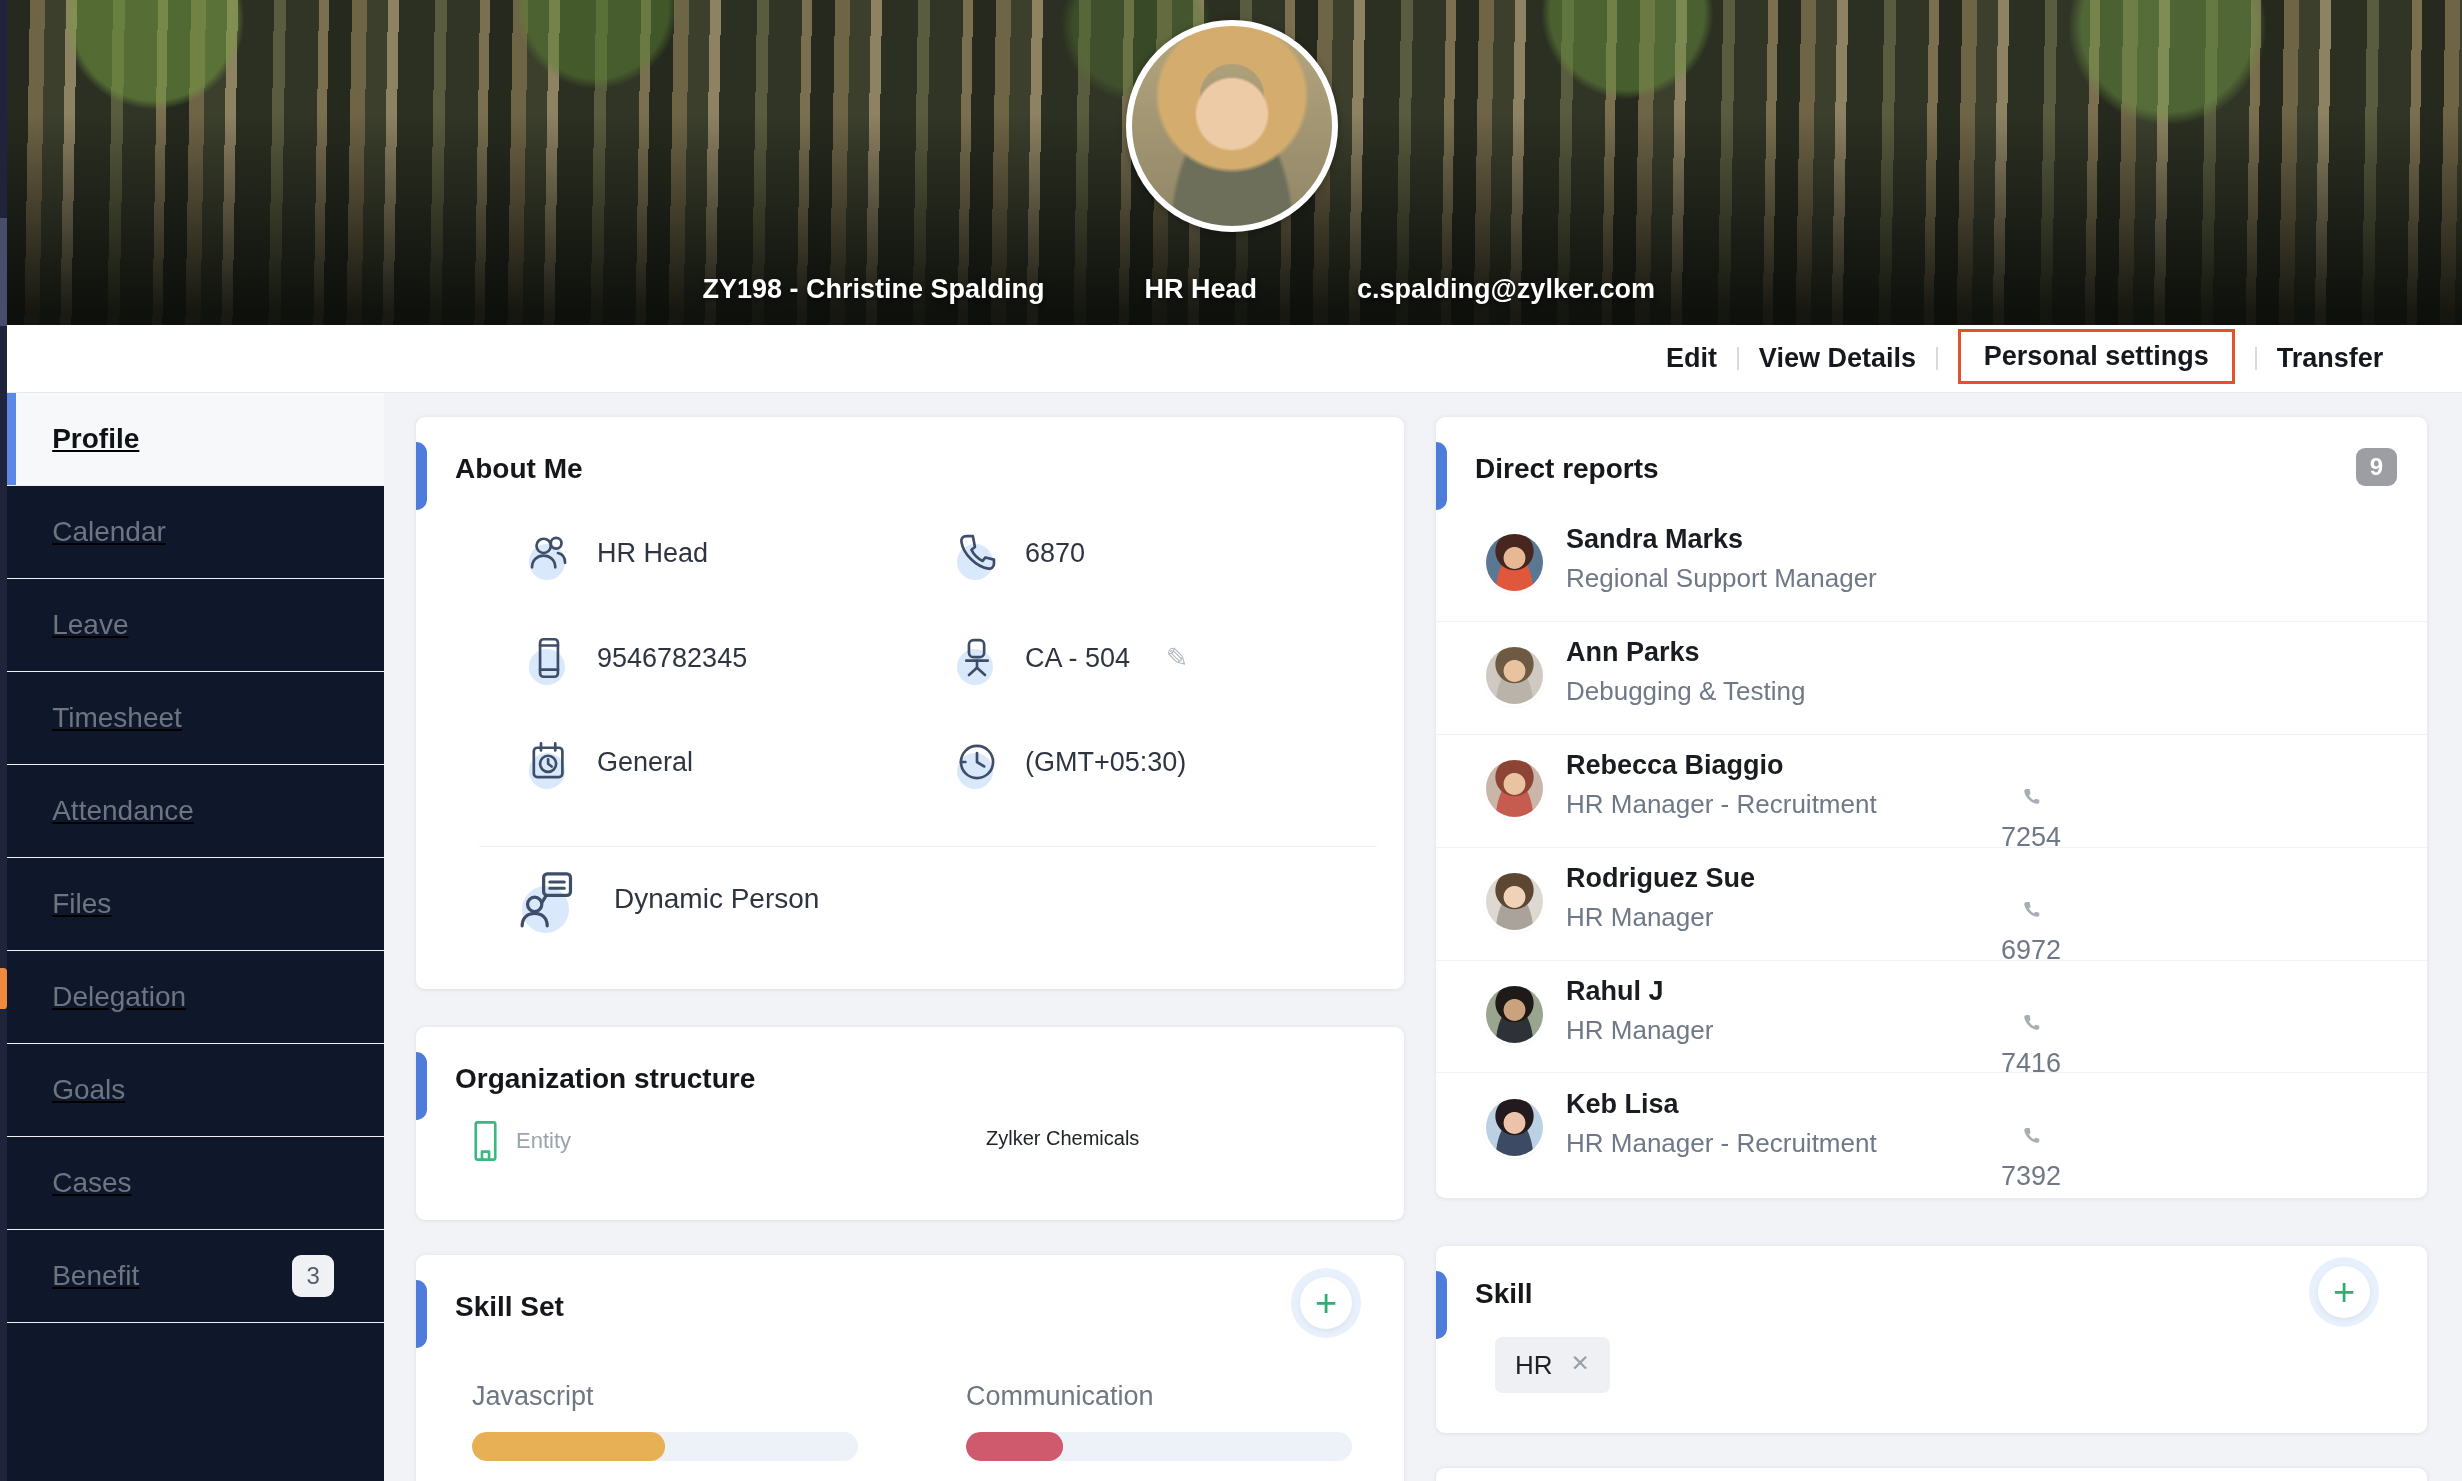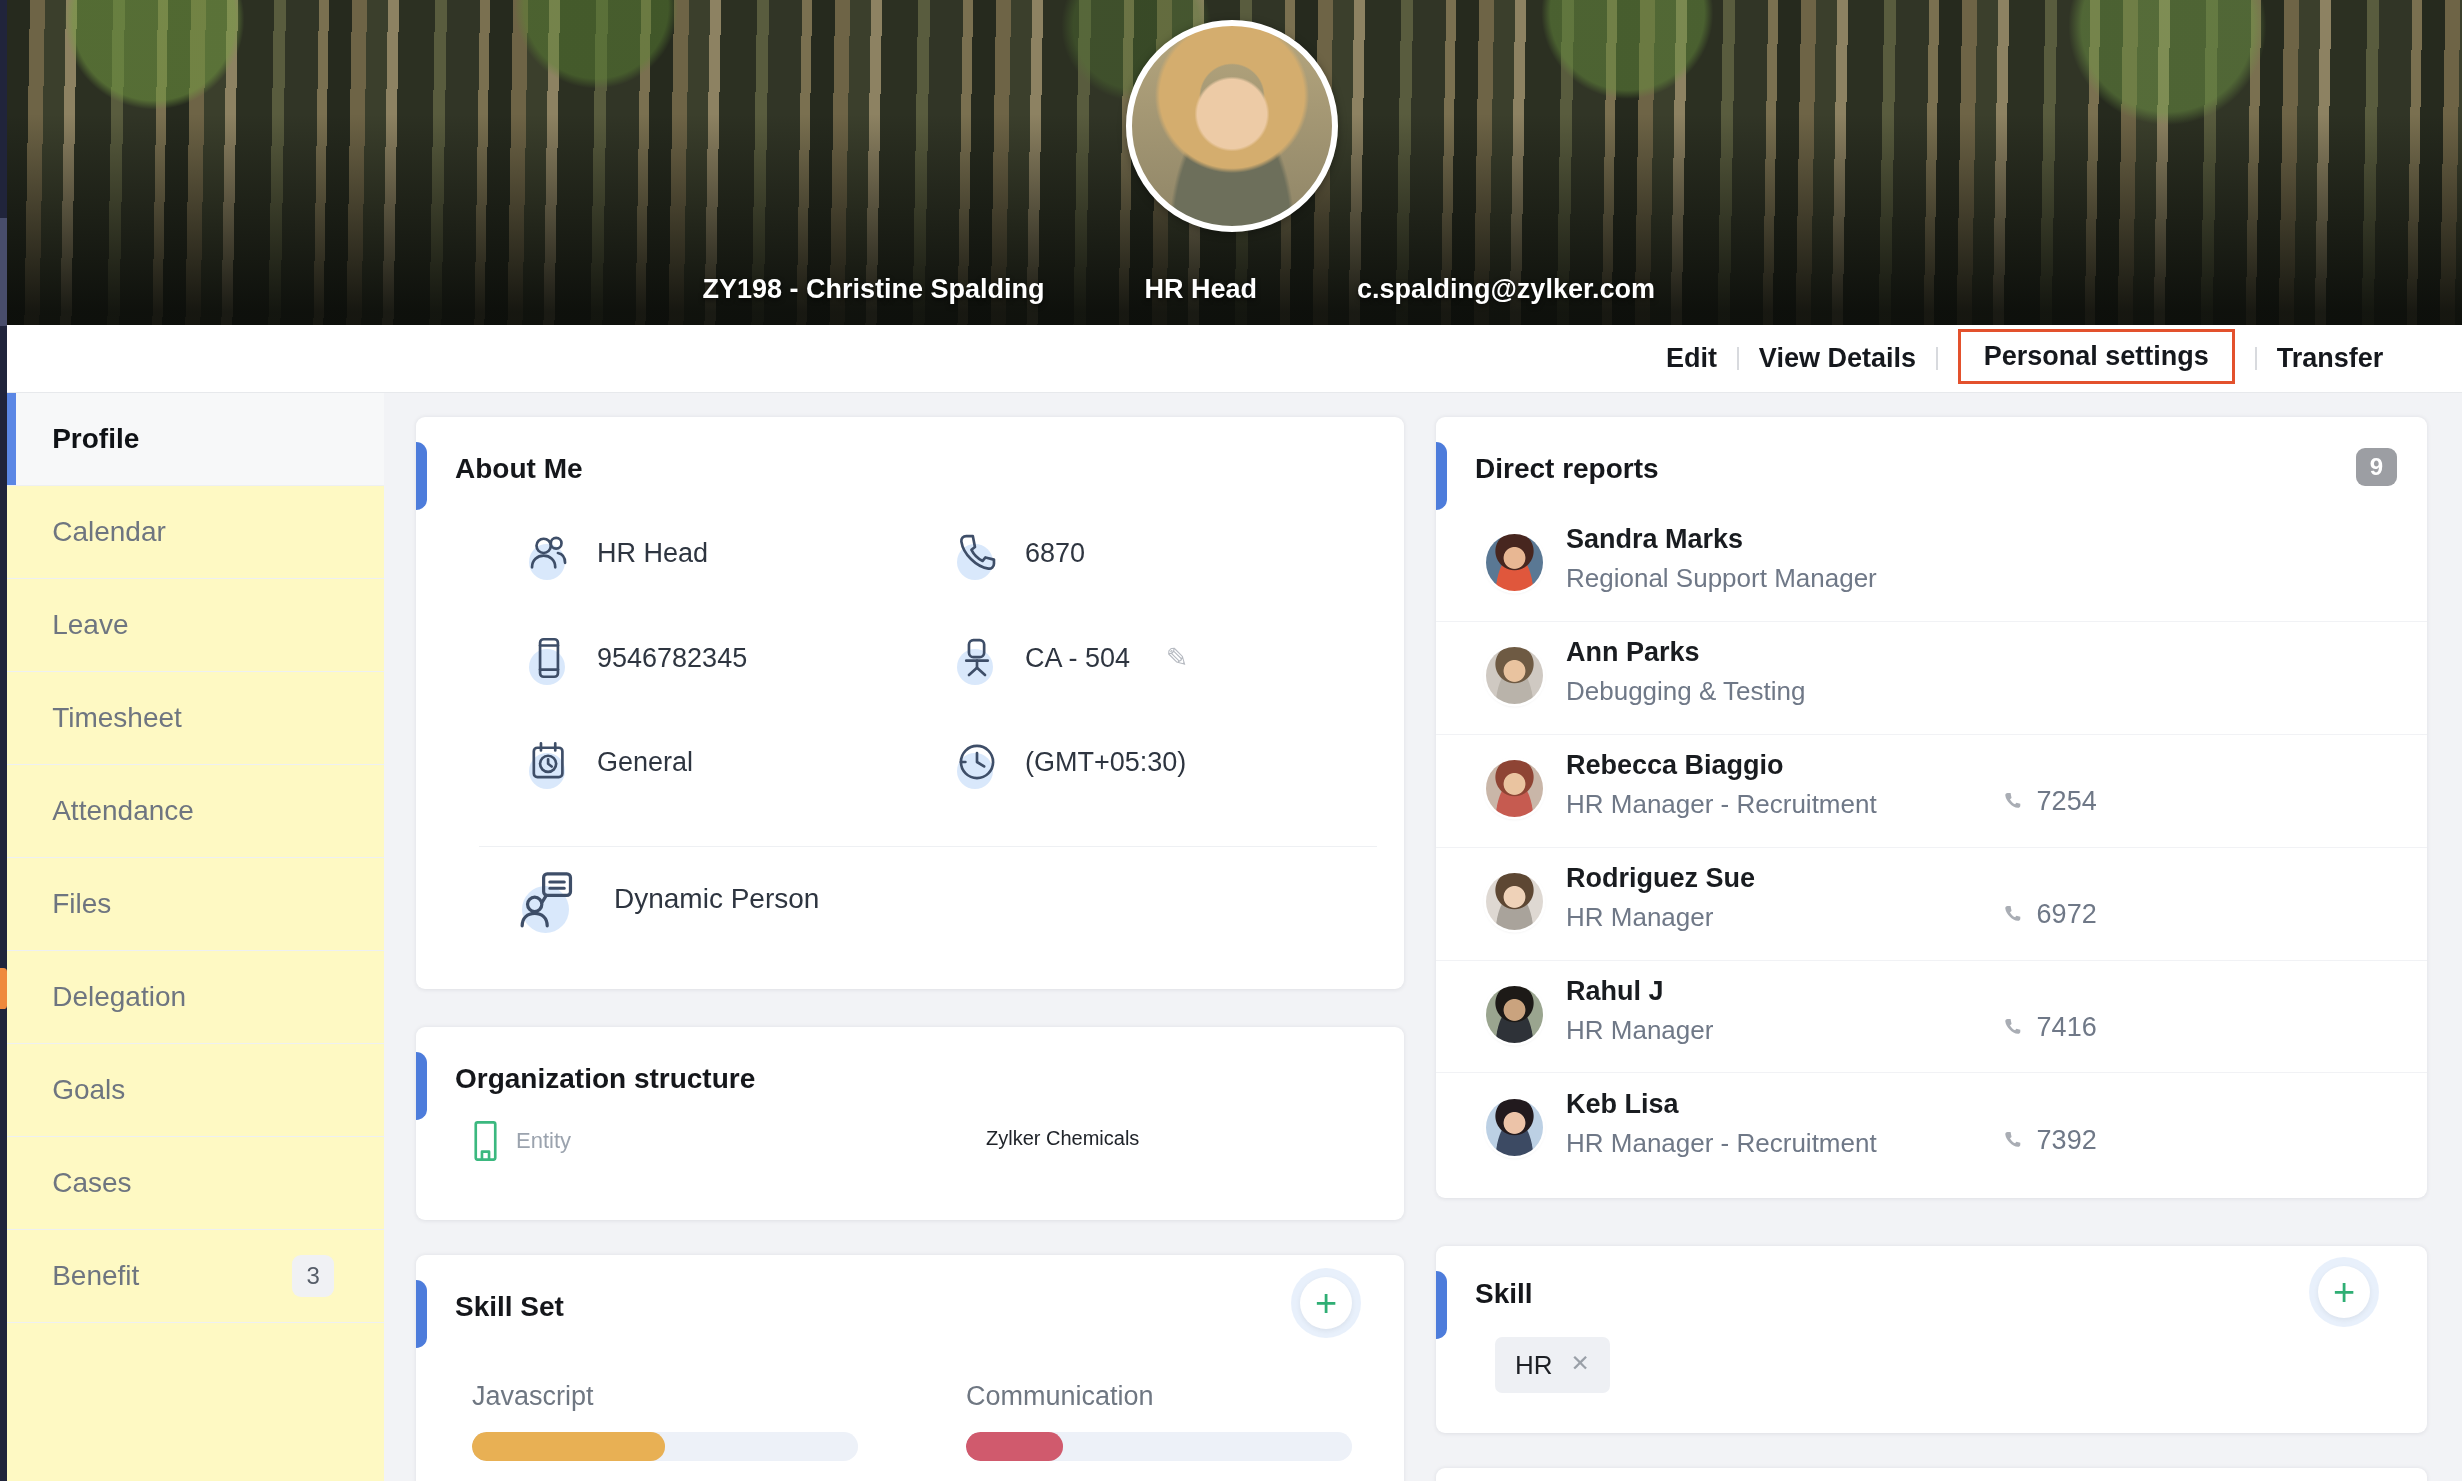--- a/index.html
+++ b/index.html
@@ -47,21 +47,21 @@
   .action-bar{
     position:absolute;left:7.2px;top:325px;width:2455px;height:68px;background:#ffffff;
     border-bottom:1.8px solid #e7e9ec;box-sizing:border-box;
     display:flex;align-items:center;justify-content:flex-end;gap:20px;padding-right:79px;
     font-size:27px;font-weight:700;color:#15181d;z-index:5;
   }
   .ab-div{width:1.8px;height:23px;background:#d8dade;}
   .ab-item{cursor:pointer;}
   .ps-box{border:3.6px solid #e3512d;padding:9px 23px;position:relative;top:-1.8px;background:#fff;}
   
-  .sidebar{position:absolute;left:7.2px;top:393px;width:377px;height:1089px;background:#fef9c3;z-index:2;}
+  .sidebar{position:absolute;left:7.2px;top:393px;width:377px;height:1089px;background:#0f172a;z-index:2;text-decoration:underline;}
   .side-item{position:relative;height:93px;border-bottom:1.8px solid #eef0f2;
     display:flex;align-items:center;padding-left:45px;box-sizing:border-box;
     font-size:28px;color:#6e7580;cursor:pointer;}
   .side-item.active{background:#f7f8f9;color:#0f1216;font-weight:700;}
   .active-bar{position:absolute;left:0;top:0;width:9px;height:100%;background:#5b87e5;}
   .side-badge{position:absolute;right:50px;top:25px;background:#f0f1f4;color:#565d68;
     border-radius:9px;padding:7.2px 14.3px;font-size:24px;}
   
   .card{position:absolute;background:#ffffff;border-radius:9px;overflow:hidden;
     box-shadow:0 0.9px 4.5px rgba(30,38,56,.09);}
@@ -115,21 +115,21 @@
       var(--bg);}
   .av0{--bg:#5a7894;--hair:#47261f;--skin:#e8b793;--shirt:#e0573c;}
   .av1{--bg:#cfc9c2;--hair:#6e5a43;--skin:#e9c39f;--shirt:#b9b3aa;}
   .av2{--bg:#c9b6a8;--hair:#8e4434;--skin:#eac4a0;--shirt:#c65b50;}
   .av3{--bg:#ded8d2;--hair:#5d4733;--skin:#efd2b8;--shirt:#a9a39b;}
   .av4{--bg:#9aa58f;--hair:#1d1a17;--skin:#caa37e;--shirt:#2e3238;}
   .av5{--bg:#bcd0e4;--hair:#221a1e;--skin:#ecc3a8;--shirt:#3c4a63;}
   .rname{position:absolute;left:130px;top:18px;font-size:27px;font-weight:700;color:#191c20;}
   .rrole{position:absolute;left:130px;top:57px;font-size:26px;color:#6f7887;}
   .rext{position:absolute;left:565px;top:54px;display:flex;align-items:center;gap:12.6px;
-    font-size:27px;color:#6f7887;}
+    font-size:27px;color:#6f7887;flex-direction:column;}
   .rext svg{display:block;}
   
   .card-tags{left:1436px;top:1246px;width:991px;height:187px;}
   .card-tags .card-title{top:32px;}
   .card-tags .plus-btn{right:57px;top:20px;}
   .tag-chip{position:absolute;left:59px;top:91px;display:flex;align-items:flex-start;gap:18px;
     background:#eef0f4;border-radius:7.2px;padding:12.6px 20px;font-size:26px;color:#1d2025;}
   .tag-x{color:#9aa0a8;font-size:23px;cursor:pointer;}
   
   .card-sliver{left:1436px;top:1468px;width:991px;height:36px;border-radius:9px 9px 0 0;}

